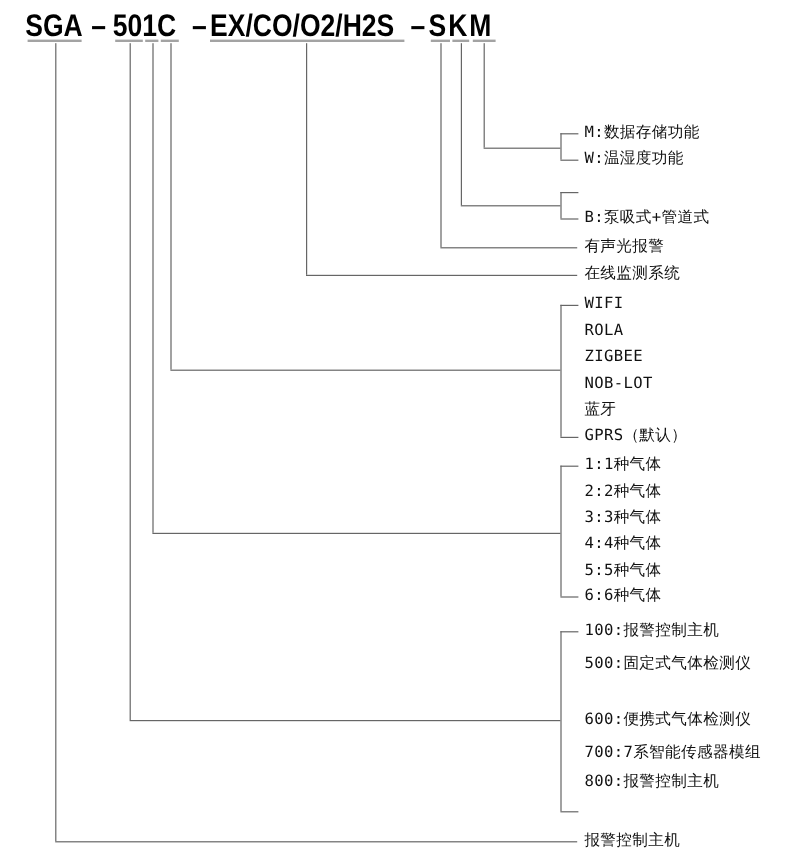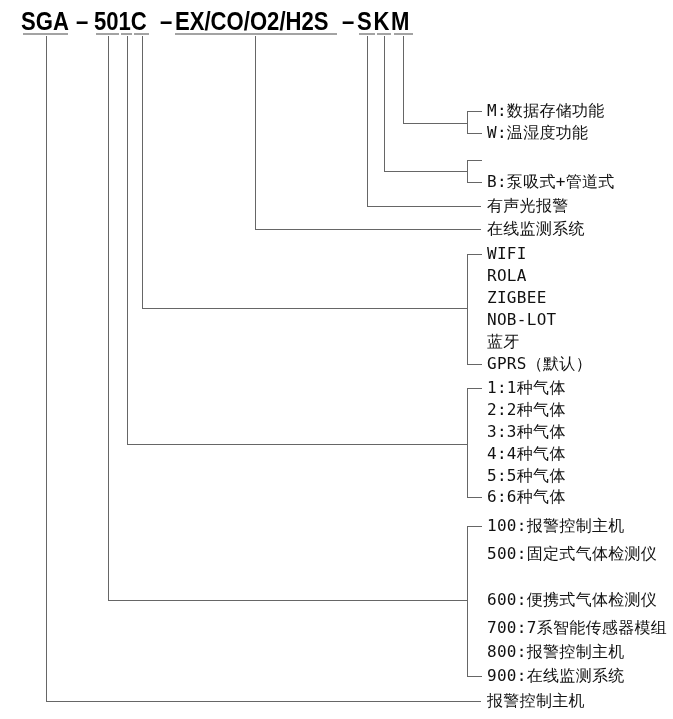--- a/index.html
+++ b/index.html
@@ -11,21 +11,21 @@
         transform:scaleX(0.85);transform-origin:0 0;}
   .tseg.spaced{letter-spacing:2px;}
   
   .ul{position:absolute;top:33px;height:2px;background:#a3a3a3;}
   
   .vl{position:absolute;width:1px;background:#666;}
   .hl{position:absolute;height:1px;background:#666;}
   
   .label{position:absolute;left:487px;height:20px;line-height:20px;
          font-family:"DejaVu Sans Mono","Liberation Mono",monospace;
-         font-size:16px;color:#111;white-space:nowrap;letter-spacing:0.3px;}
+         font-size:13px;color:#111;white-space:nowrap;letter-spacing:0.3px;}
 </style>
 </head>
 <body>
 
 <div id="stage">
 
   <span class="tseg" style="left:21px">SGA</span>
   <span class="tseg" style="left:76px">–</span>
   <span class="tseg" style="left:94px">501C</span>
   <span class="tseg" style="left:160px">–</span>
@@ -98,17 +98,16 @@
   <div class="label" style="top:422px">3:3种气体</div>
   <div class="label" style="top:444px">4:4种气体</div>
   <div class="label" style="top:466px">5:5种气体</div>
   <div class="label" style="top:487px">6:6种气体</div>
 
   <div class="label" style="top:516px">100:报警控制主机</div>
   <div class="label" style="top:544px">500:固定式气体检测仪</div>
   <div class="label" style="top:590px">600:便携式气体检测仪</div>
   <div class="label" style="top:618px">700:7系智能传感器模组</div>
   <div class="label" style="top:642px">800:报警控制主机</div>
-  <div class="label" style="top:666px">900:在线监测系统</div>
 
   <div class="label" style="top:691px">报警控制主机</div>
 
 </div>
 
 </body></html>

